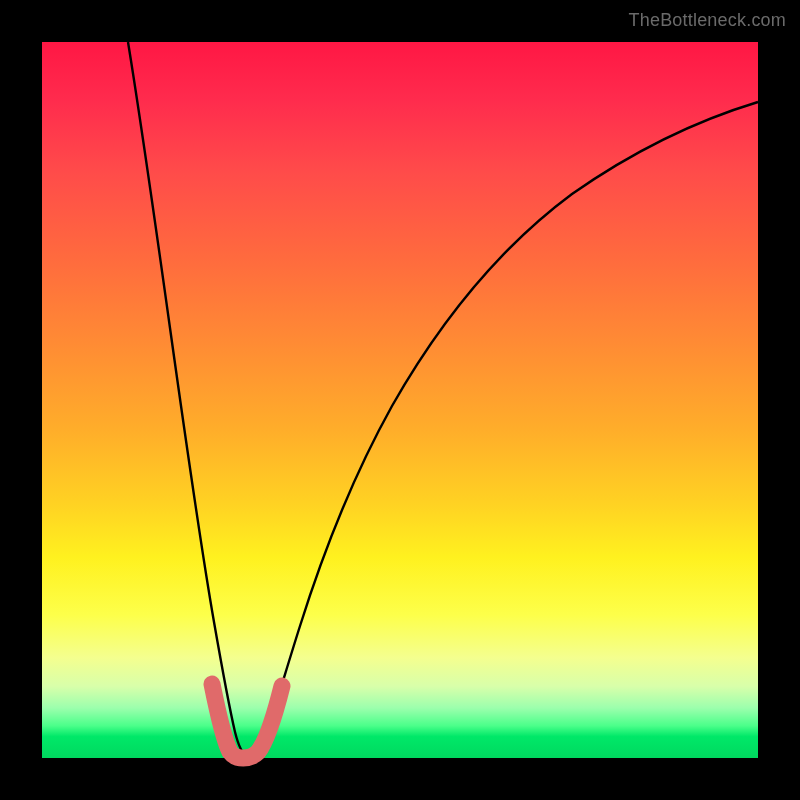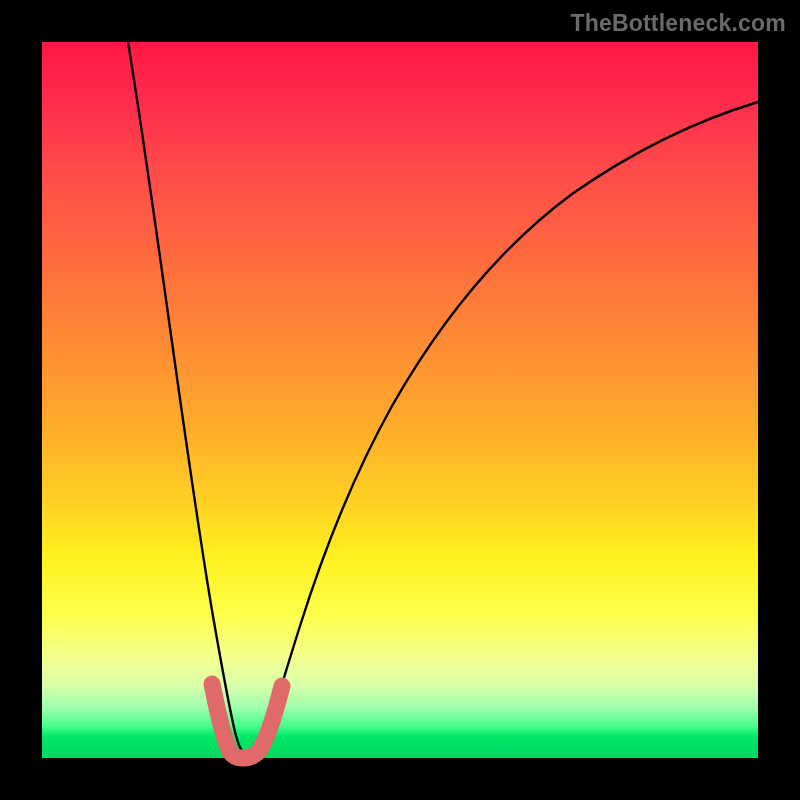--- a/index.html
+++ b/index.html
@@ -43,22 +43,22 @@
       #4bff8a 95.5%,
       #00e868 97%,
       #00d85f 100%
     );
   }
   .watermark {
     position: absolute;
     top: 10px;
     right: 14px;
     color: #6a6a6a;
-    font-size: 23px;
-    font-weight: 700;
+    font-size: 18px;
+    font-weight: 400;
     letter-spacing: 0.2px;
     user-select: none;
   }
   svg.curve {
     position: absolute;
     left: 0;
     top: 0;
     width: 716px;
     height: 716px;
     overflow: visible;

